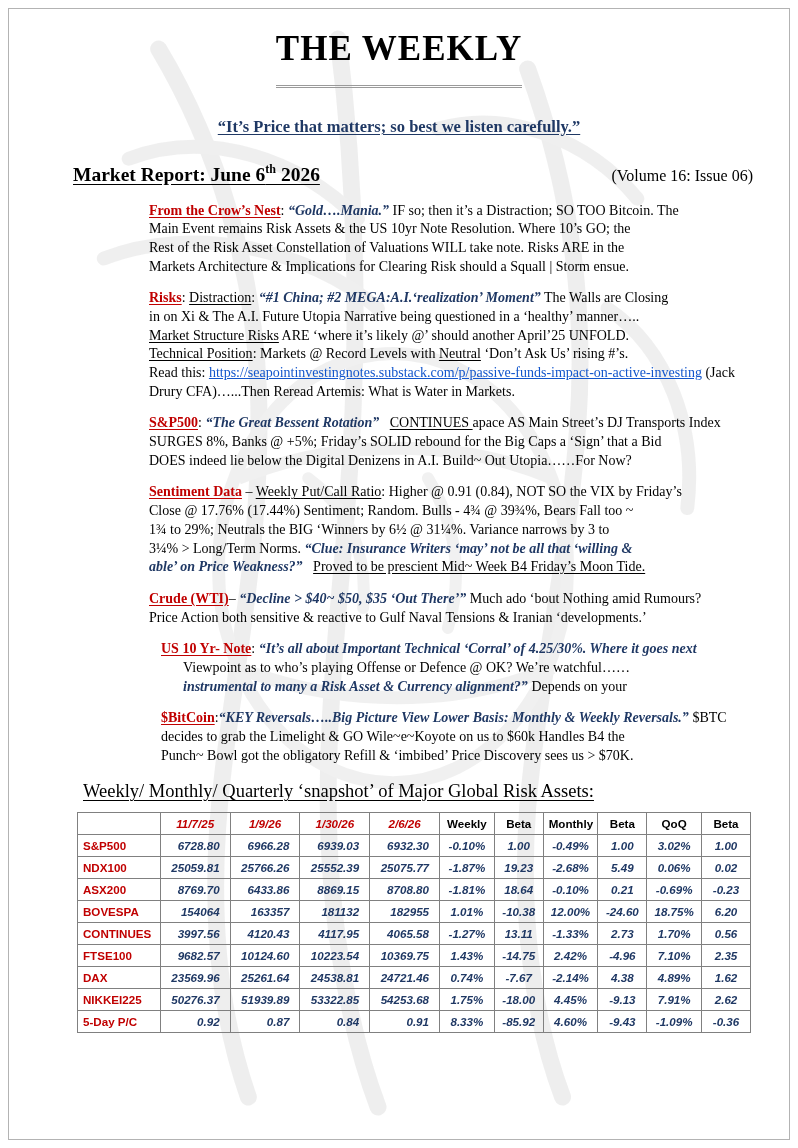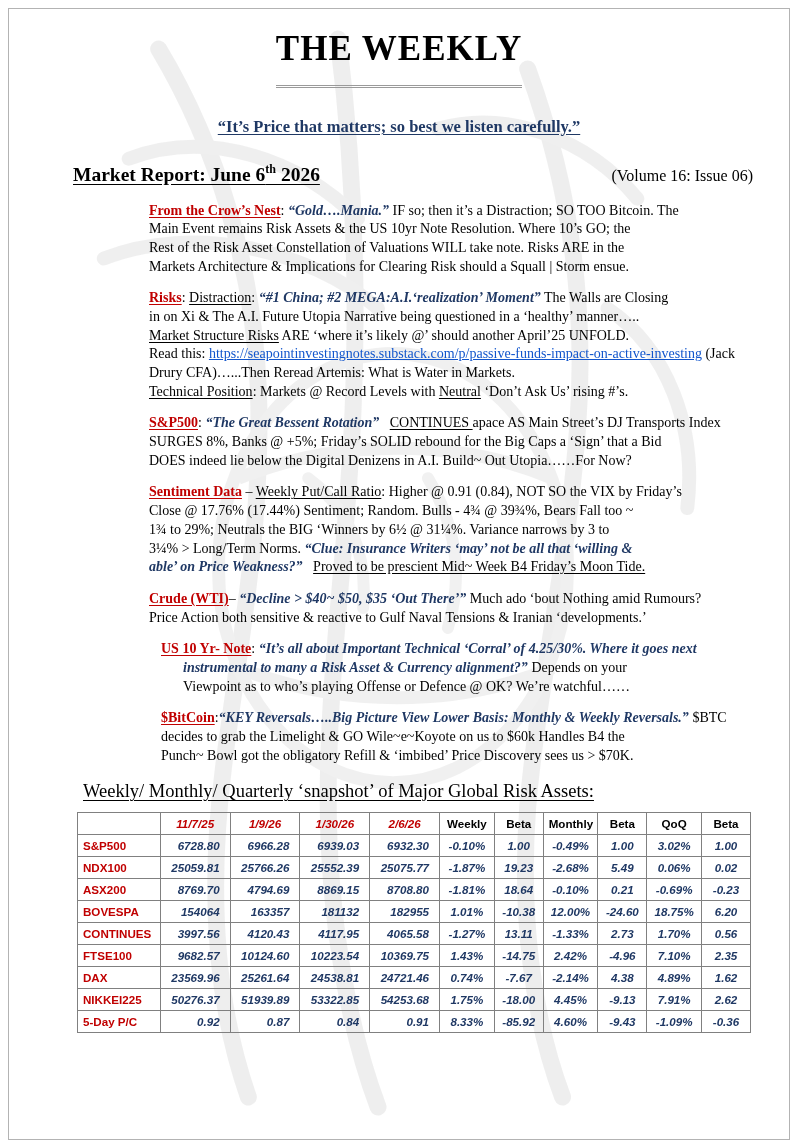--- a/index.html
+++ b/index.html
@@ -215,22 +215,22 @@
           <p>Rest of the Risk Asset Constellation of Valuations WILL take note. Risks ARE in the</p>
           <p>Markets Architecture &amp; Implications for Clearing Risk should a Squall | Storm ensue.</p>
         </div>
       </div>
 
       <div class="sec">
         <div class="hang">
           <p class="hang-first"><span class="hd">Risks</span><span>: </span><span class="u">Distraction</span><span>: </span><span class="q">“#1 China; #2 MEGA:A.I.‘realization’ Moment”</span><span> The Walls are Closing</span></p>
           <p>in on Xi &amp; The A.I. Future Utopia Narrative being questioned in a ‘healthy’ manner…..</p>
           <p><span class="u">Market Structure Risks</span><span> ARE ‘where it’s likely @’ should another April’25 UNFOLD.</span></p>
+          <p><span class="u">Technical Position</span><span>: Markets @ Record Levels with </span><span class="u">Neutral</span><span> ‘Don’t Ask Us’ rising #’s.</span></p>
           <p><span>Read this: </span><a class="lnk" href="#">https://seapointinvestingnotes.substack.com/p/passive-funds-impact-on-active-investing</a><span> (Jack Drury CFA)…...Then Reread Artemis: What is Water in Markets.</span></p>
-          <p><span class="u">Technical Position</span><span>: Markets @ Record Levels with </span><span class="u">Neutral</span><span> ‘Don’t Ask Us’ rising #’s.</span></p>
         </div>
       </div>
 
       <div class="sec">
         <div class="hang">
           <p class="hang-first"><span class="hd">S&amp;P500</span><span>:  </span><span class="q">“The Great Bessent Rotation”</span>&nbsp; &nbsp;<span class="u">CONTINUES </span><span>apace AS Main Street’s DJ Transports Index</span></p>
           <p>SURGES 8%, Banks @ +5%; Friday’s SOLID rebound for the Big Caps a ‘Sign’ that a Bid</p>
           <p>DOES indeed lie below the Digital Denizens in A.I. Build~ Out Utopia……For Now?</p>
         </div>
       </div>
@@ -248,22 +248,22 @@
       <div class="sec">
         <div class="hang">
           <p class="hang-first"><span class="hd">Crude (WTI)</span><span>– </span><span class="q">“Decline &gt; $40~ $50, $35 ‘Out There’”</span><span>  Much ado ‘bout Nothing amid Rumours?</span></p>
           <p>Price Action both sensitive &amp; reactive to Gulf Naval Tensions &amp; Iranian ‘developments.’</p>
         </div>
       </div>
 
       <div class="sec">
         <div class="hang2">
           <p class="hang2-first"><span class="hd">US 10 Yr- Note</span><span>:  </span><span class="q">“It’s all about Important Technical ‘Corral’ of 4.25/30%. Where it goes next</span></p>
+          <p style="padding-left:22px">Viewpoint as to who’s playing Offense or Defence @ OK? We’re watchful……</p>
           <p style="padding-left:22px"><span class="q">instrumental to many a Risk Asset &amp; Currency alignment?”</span><span> Depends on your</span></p>
-          <p style="padding-left:22px">Viewpoint as to who’s playing Offense or Defence @ OK? We’re watchful……</p>
         </div>
       </div>
 
       <div class="sec">
         <div class="hang2">
           <p class="hang2-first"><span class="hd">$BitCoin</span><span>:</span><span class="q">“KEY Reversals…..Big Picture View Lower Basis: Monthly &amp; Weekly Reversals.”</span><span> $BTC</span></p>
           <p>decides to grab the Limelight &amp; GO Wile~e~Koyote on us to $60k Handles B4 the</p>
           <p>Punch~ Bowl got the obligatory Refill &amp; ‘imbibed’ Price Discovery sees us &gt; $70K.</p>
         </div>
       </div>
@@ -325,21 +325,21 @@
               <td class="val ctr">-1.87%</td>
               <td class="val ctr">19.23</td>
               <td class="val ctr">-2.68%</td>
               <td class="val ctr">5.49</td>
               <td class="val ctr">0.06%</td>
               <td class="val ctr">0.02</td>
             </tr>
             <tr>
               <td class="rowlabel">ASX200</td>
               <td class="val">8769.70</td>
-              <td class="val">4794.69</td>
+              <td class="val">6433.86</td>
               <td class="val">8869.15</td>
               <td class="val">8708.80</td>
               <td class="val ctr">-1.81%</td>
               <td class="val ctr">18.64</td>
               <td class="val ctr">-0.10%</td>
               <td class="val ctr">0.21</td>
               <td class="val ctr">-0.69%</td>
               <td class="val ctr">-0.23</td>
             </tr>
             <tr>

